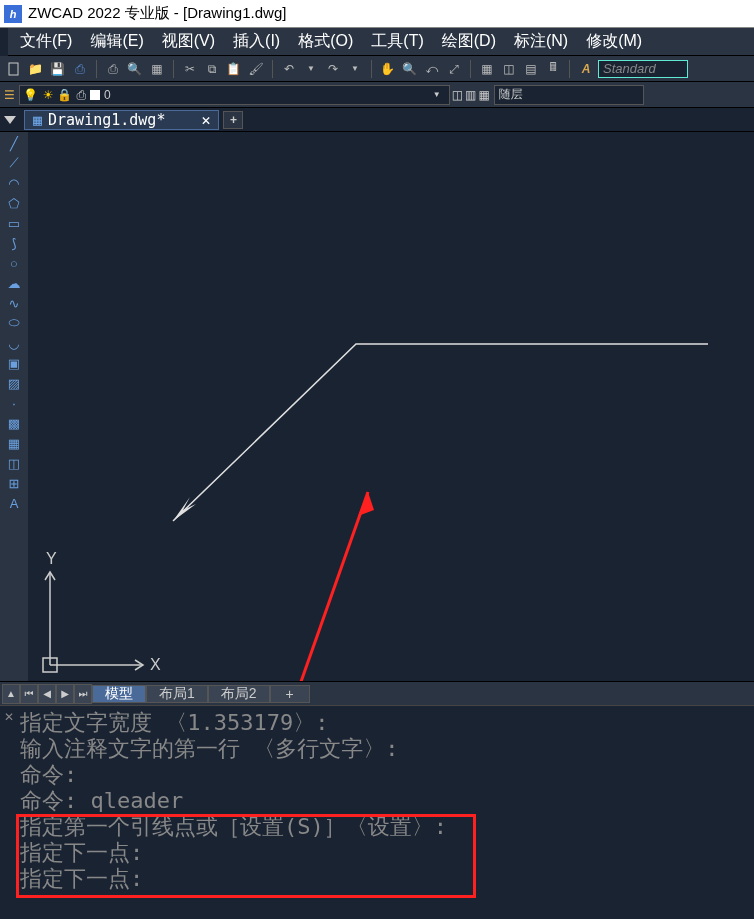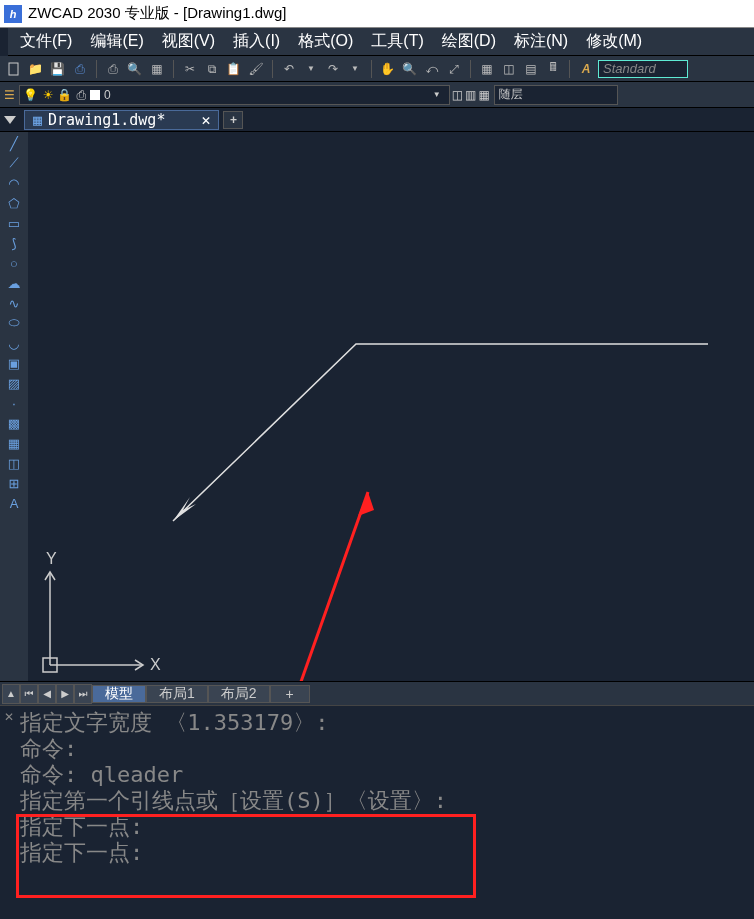--- a/index.html
+++ b/index.html
@@ -224,21 +224,21 @@
     height: 84px;
     pointer-events: none;
   }
   .tb-icon-svg { width: 16px; height: 16px; }
 </style>
 </head>
 <body>
 
 <div class="titlebar">
   <div class="logo">h</div>
-  <span>ZWCAD 2030 专业版 - [Drawing1.dwg]</span>
+  <span>ZWCAD 2022 专业版 - [Drawing1.dwg]</span>
 </div>
 
 <div class="menubar">
   <div class="menu-item">文件(F)</div>
   <div class="menu-item">编辑(E)</div>
   <div class="menu-item">视图(V)</div>
   <div class="menu-item">插入(I)</div>
   <div class="menu-item">格式(O)</div>
   <div class="menu-item">工具(T)</div>
   <div class="menu-item">绘图(D)</div>
@@ -294,21 +294,21 @@
     <span style="color:#ccc">⎙</span>
     <span class="sq"></span>
     <span>0</span>
     <span style="width:310px"></span>
     <span class="dd">▼</span>
   </div>
   <div class="tbtn">◫</div>
   <div class="tbtn">▥</div>
   <div class="tbtn">▦</div>
   <div class="sep"></div>
-  <div class="layer-select" style="width:124px">
+  <div class="layer-select" style="width:150px">
     <span>随层</span>
   </div>
 </div>
 
 <div class="tabrow">
   <div class="tri"></div>
   <div class="doc-tab">
     <span style="color:#6aa0e0">▦</span>
     <span>Drawing1.dwg*</span>
     <span class="close">✕</span>
@@ -369,20 +369,21 @@
   <div class="tab active">模型</div>
   <div class="tab">布局1</div>
   <div class="tab">布局2</div>
   <div class="tab" style="width:40px;justify-content:center">+</div>
 </div>
 
 <div class="command-panel">
   <div class="xbtn">✕</div>
   <div class="command-content">
     <div>指定文字宽度 〈1.353179〉:</div>
+    <div>输入注释文字的第一行 〈多行文字〉:</div>
     <div>命令:</div>
     <div>命令:  qleader</div>
     <div>指定第一个引线点或［设置(S)］〈设置〉:</div>
     <div>指定下一点:</div>
     <div>指定下一点:</div>
     <div class="highlight-box"></div>
   </div>
 </div>
 
 </body></html>

